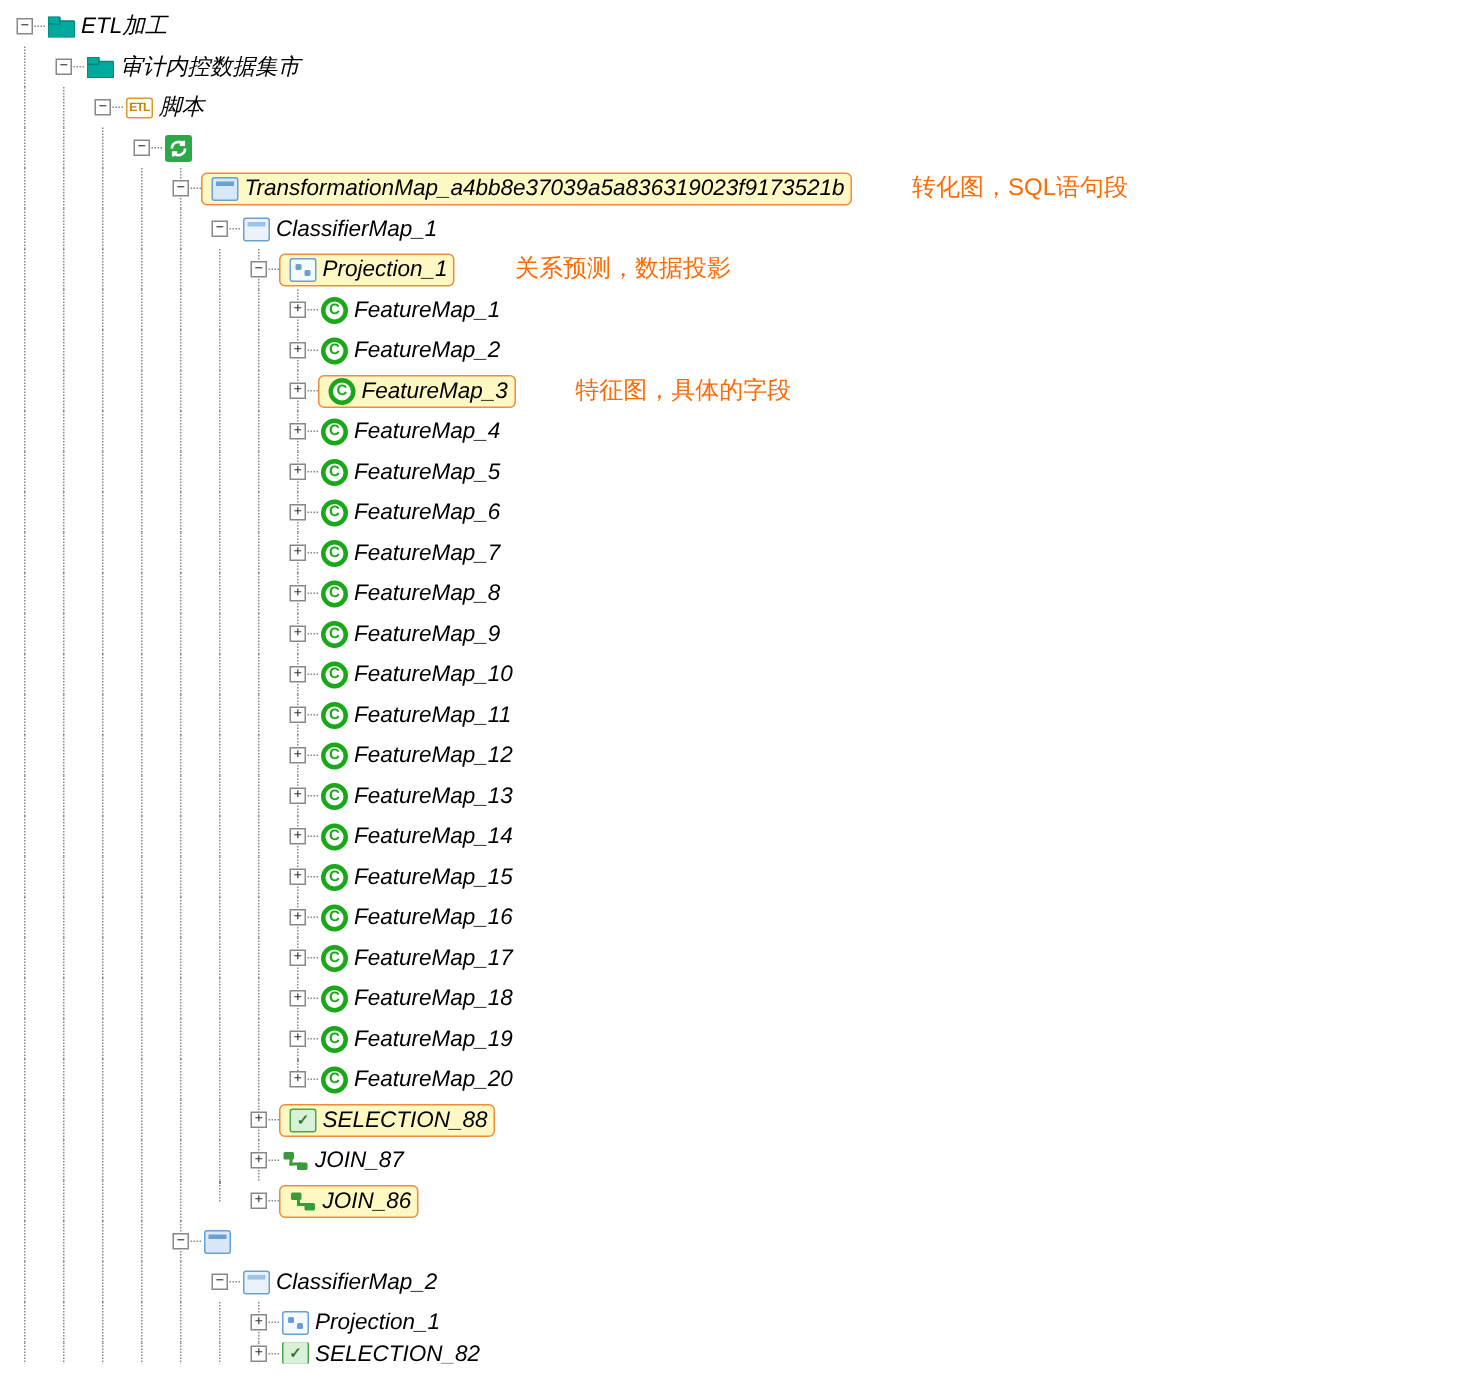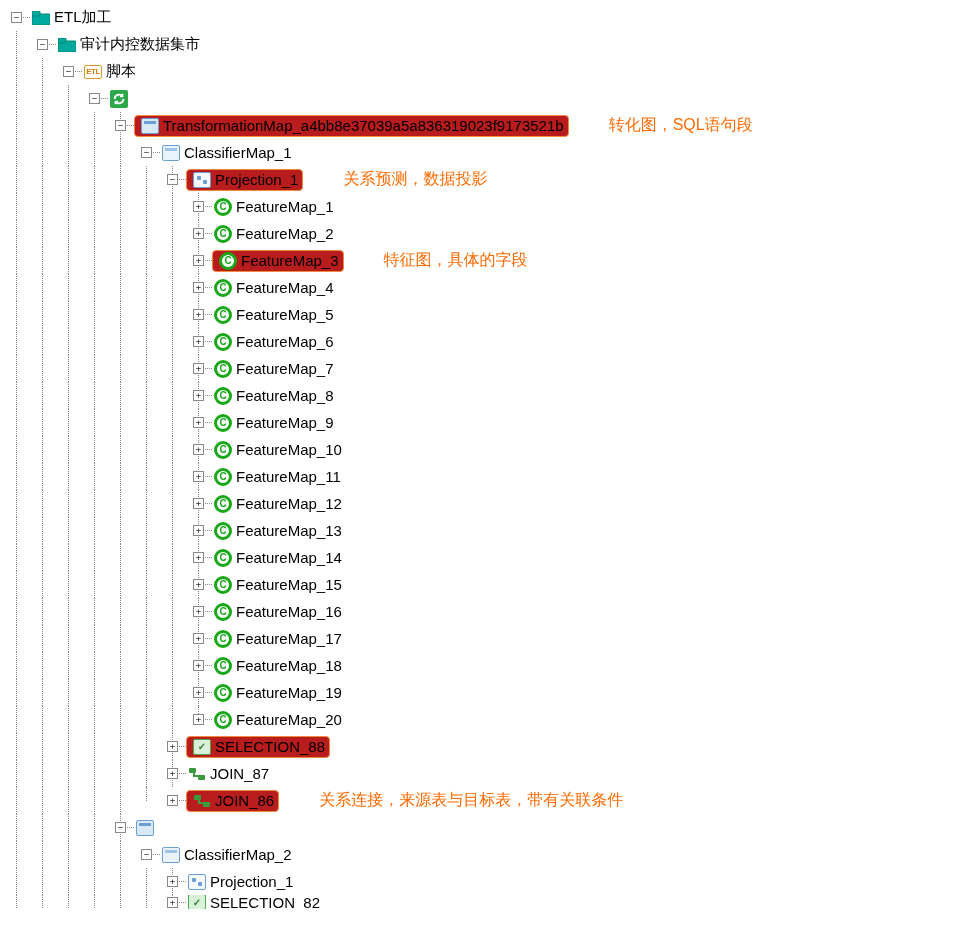--- a/index.html
+++ b/index.html
@@ -112,26 +112,26 @@
   .sel-icon {
     width:18px;height:16px;background:#d9f0d9;border:1px solid #4aa84a;border-radius:2px;display:flex;align-items:center;justify-content:center;
     color:#2d7a2d;font-size:10px;font-weight:bold;
   }
   .join-icon {
     width:18px;height:16px;position:relative;
   }
   .join-icon::before{content:"";position:absolute;left:1px;top:2px;width:7px;height:5px;background:#3a9b3a;border-radius:1px;}
   .join-icon::after{content:"";position:absolute;right:1px;bottom:2px;width:7px;height:5px;background:#3a9b3a;border-radius:1px;}
   .join-link{position:absolute;left:5px;top:5px;width:8px;height:6px;border-left:2px solid #3a9b3a;border-bottom:2px solid #3a9b3a;}
-  .label { white-space: nowrap; }
+  .label { white-space: nowrap; font-style: italic; }
   .hl {
     border: 1px solid #f08a3c;
     border-radius: 4px;
     padding: 1px 4px;
-    background: #b91c1c;
+    background: #fef9c3;
     display:inline-flex;
     align-items:center;
   }
   .annot {
     color: #ff6a00;
     font-size: 16px;
     margin-left: 40px;
   }
   .annot-wide { margin-left: 40px; }
 </style>
@@ -620,21 +620,20 @@
         <span class="toggle">+</span>
       </span>
     <span class="hl">
       <span class="ticon">
           <span class="join-icon">
             <span class="join-link"></span>
           </span>
         </span>
       <span class="label">JOIN_86</span>
     </span>
-    <span class="annot annot-wide">关系连接，来源表与目标表，带有关联条件</span>
   </div>
 
   <div class="node">
     <span class="indent vline"></span>
     <span class="indent vline"></span>
     <span class="indent vline"></span>
     <span class="indent vline"></span>
     <span class="indent vline hline">
         <span class="toggle">−</span>
       </span>

